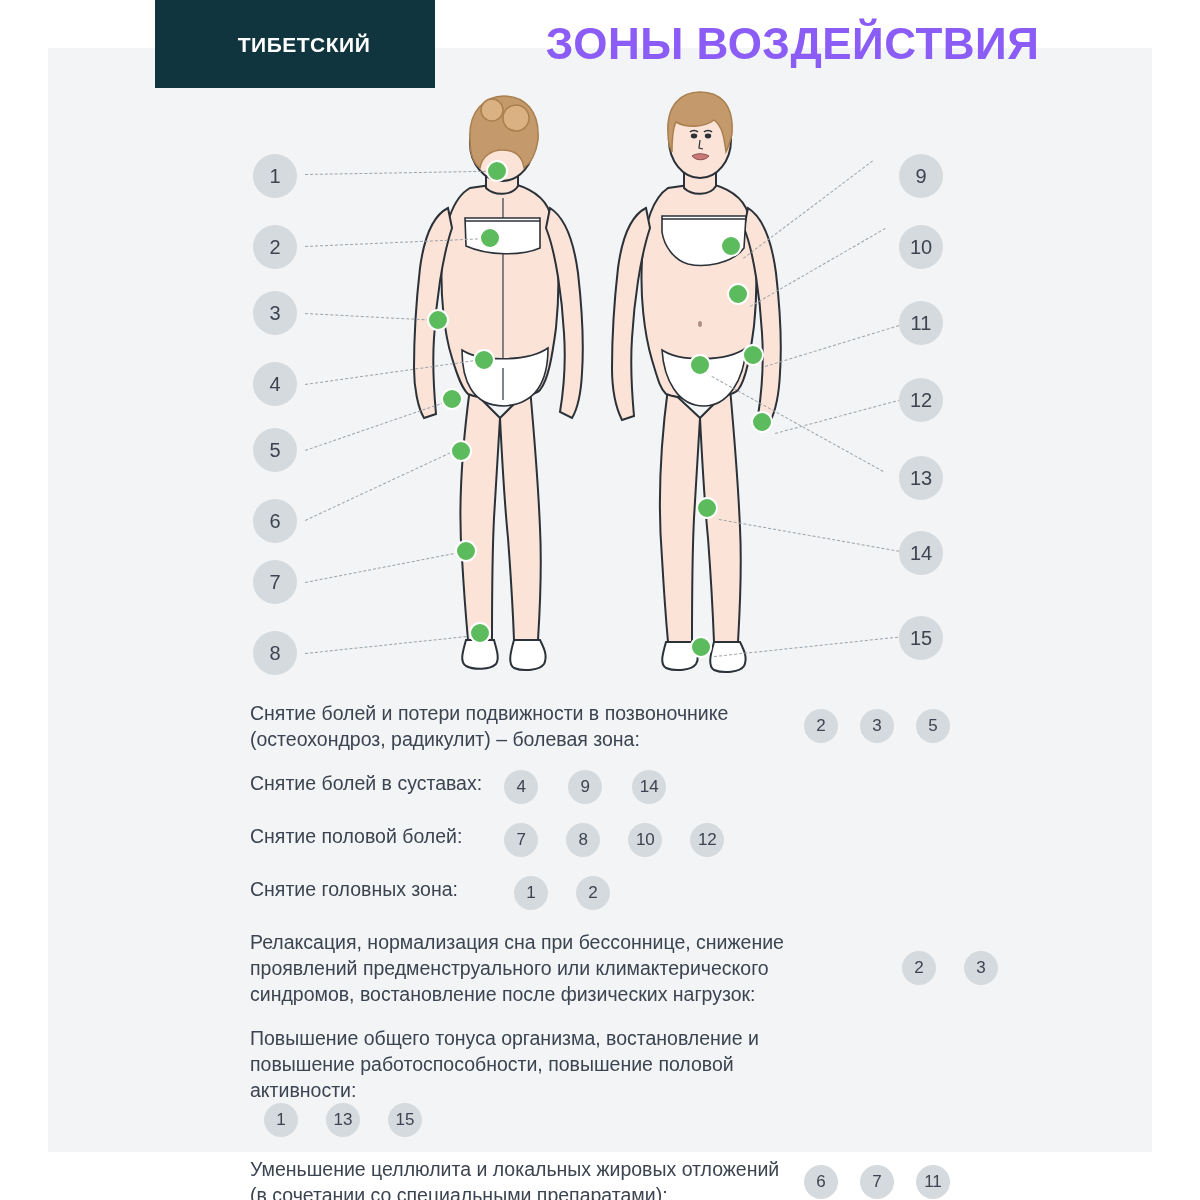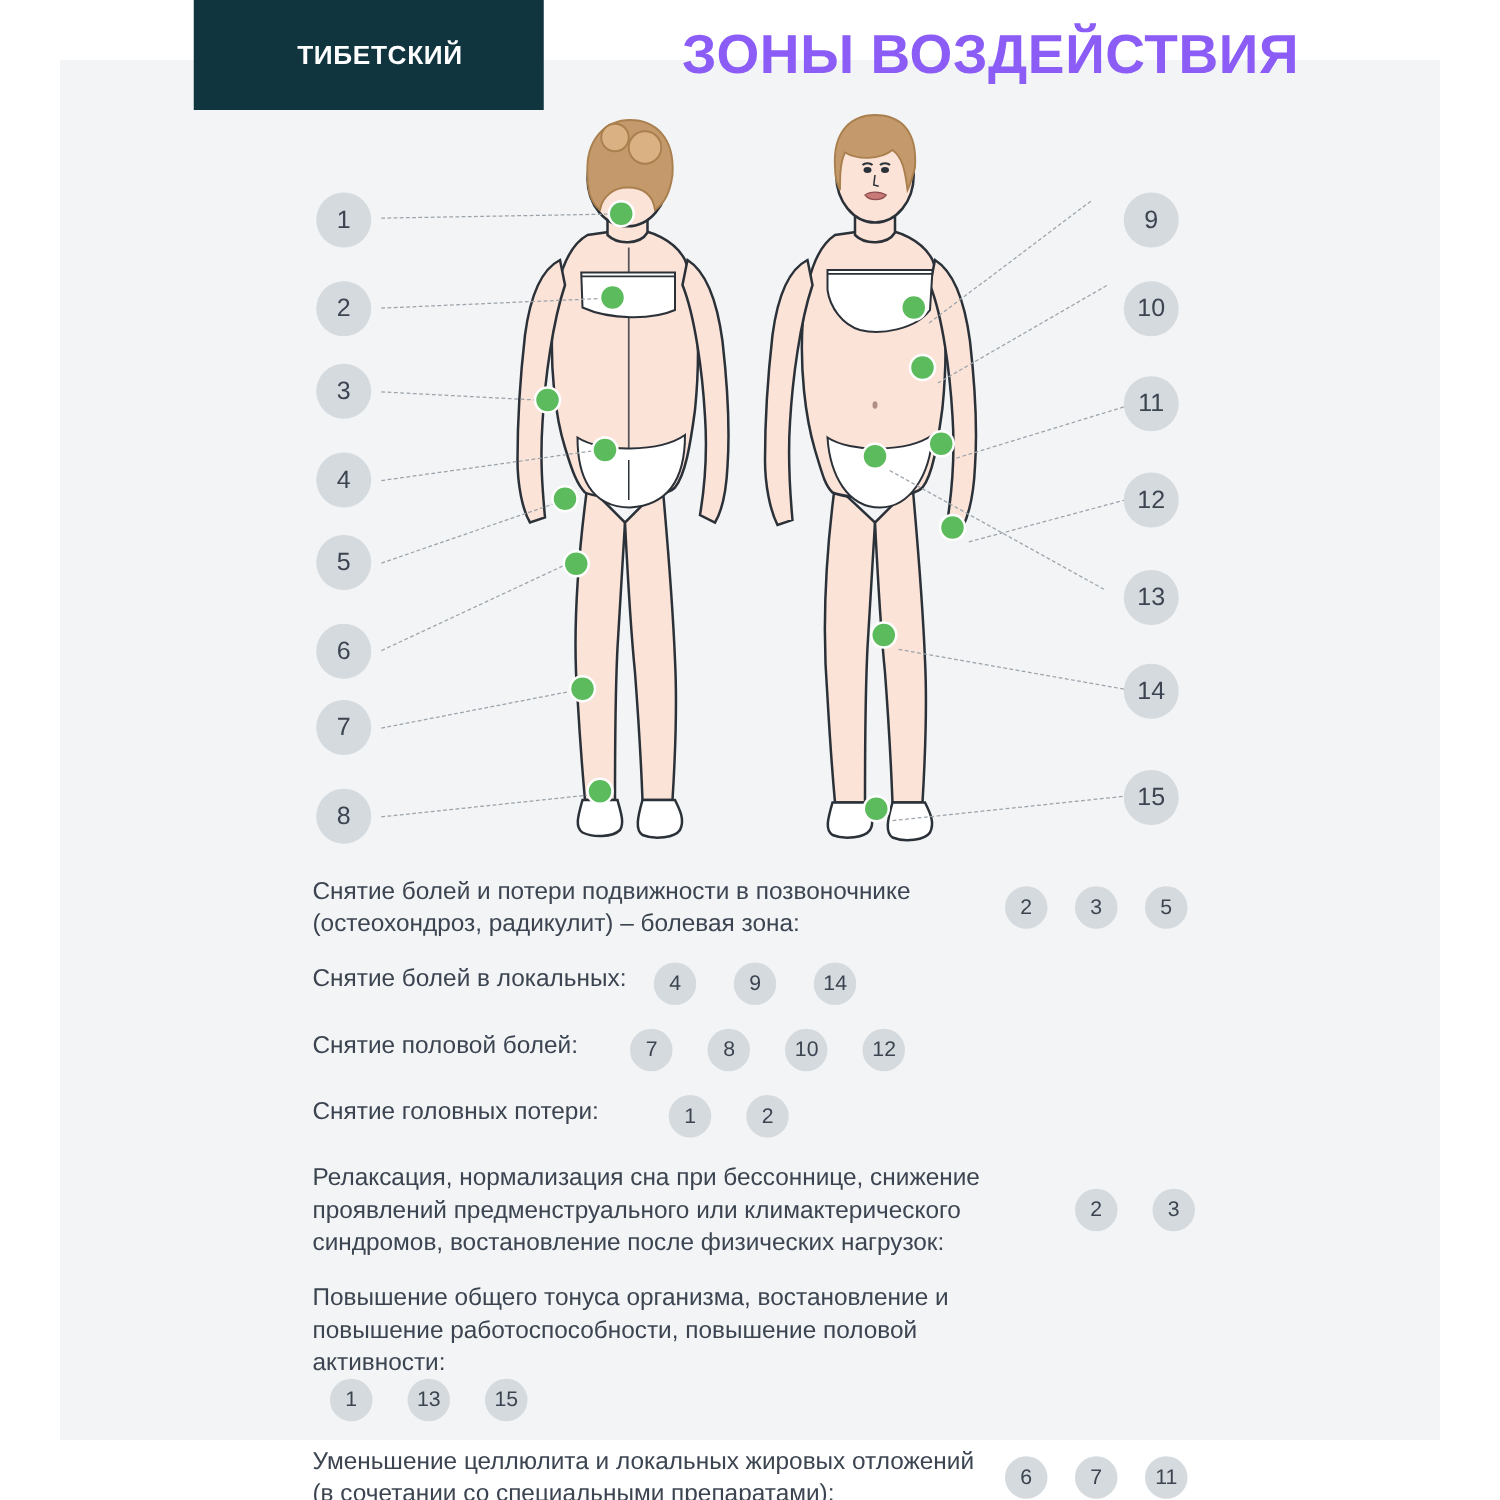--- a/index.html
+++ b/index.html
@@ -298,47 +298,47 @@
     <div class="legend-row" style="width:700px;">
       <div class="legend-text" style="max-width:530px;">Снятие болей и потери подвижности в позвоночнике (остеохондроз, радикулит) – болевая зона:</div>
       <div class="legend-nums spread">
         <div class="num-pill">2</div>
         <div class="num-pill">3</div>
         <div class="num-pill">5</div>
       </div>
     </div>
 
     <div class="legend-row">
-      <div class="legend-text">Снятие болей в локальных:</div>
+      <div class="legend-text">Снятие болей в суставах:</div>
       <div class="legend-nums" style="gap:30px;">
         <div class="num-pill">4</div>
         <div class="num-pill">9</div>
         <div class="num-pill">14</div>
       </div>
     </div>
 
     <div class="legend-row">
       <div class="legend-text">Снятие половой болей:</div>
       <div class="legend-nums" style="gap:28px; margin-left:42px;">
         <div class="num-pill">7</div>
         <div class="num-pill">8</div>
         <div class="num-pill">10</div>
         <div class="num-pill">12</div>
       </div>
     </div>
 
     <div class="legend-row">
-      <div class="legend-text">Снятие головных потери:</div>
+      <div class="legend-text">Снятие головных зона:</div>
       <div class="legend-nums" style="gap:28px; margin-left:56px;">
         <div class="num-pill">1</div>
         <div class="num-pill">2</div>
       </div>
     </div>
 
-    <div class="legend-row" style="width:700px;">
+    <div class="legend-row" style="width:700px;gap:42px;">
       <div class="legend-text" style="max-width:600px;">Релаксация, нормализация сна при бессоннице, снижение проявлений предменструального или климактерического синдромов, востановление после физических нагрузок:</div>
       <div class="legend-nums" style="gap:28px; margin-left:10px;">
         <div class="num-pill">2</div>
         <div class="num-pill">3</div>
       </div>
     </div>
 
     <div class="legend-row" style="width:700px;flex-direction:column;">
       <div class="legend-text" style="max-width:540px;">Повышение общего тонуса организма, востановление и повышение работоспособности, повышение половой активности:</div>
       <div class="legend-nums" style="gap:28px; margin-left:14px;">

